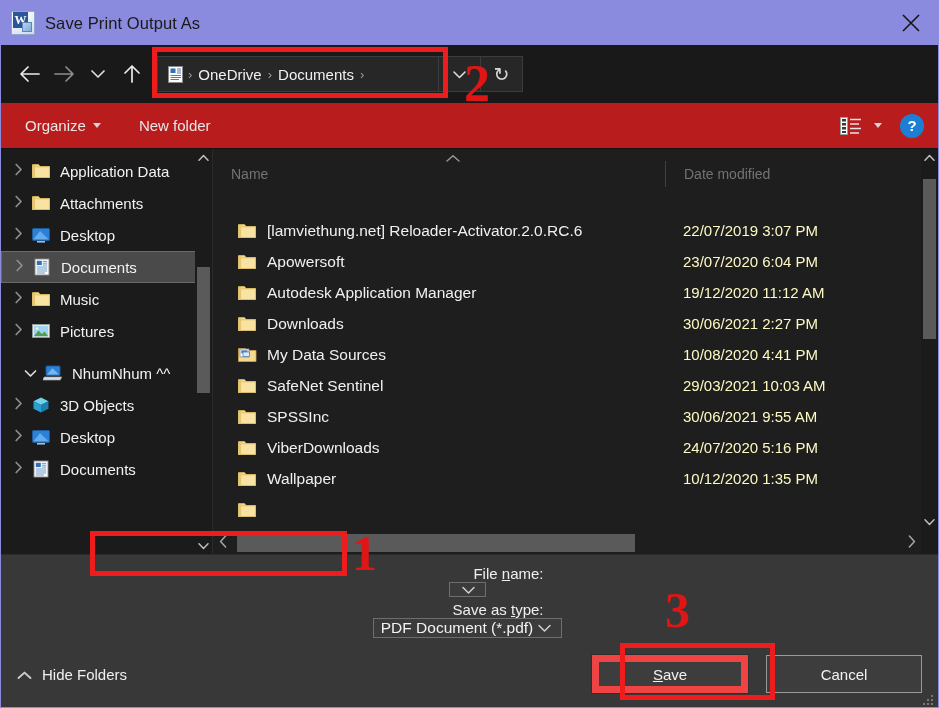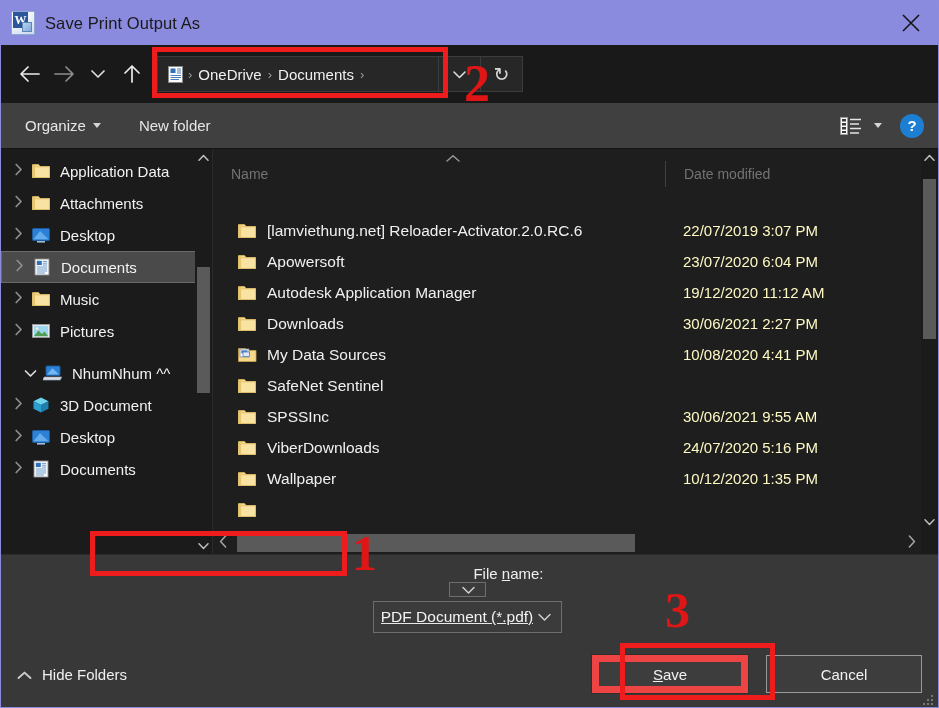--- a/index.html
+++ b/index.html
@@ -137,21 +137,21 @@
     background: transparent; border: none; outline: none;
     color: #cfcfcf; font-size: 15px;
     font-family: "Liberation Sans", sans-serif;
     margin-left: 10px; width: 100%;
   }
   #search-input::placeholder { color: #b5b5b5; }
 
   
   #cmdbar {
     height: 46px;
-    background: #404040;
+    background: #b91c1c;
     display: flex; align-items: center;
     padding: 0 14px;
     flex: 0 0 auto;
     border-bottom: 1px solid #141414;
   }
   .cmd-item {
     font-size: 15px; color: #e6e6e6;
     padding: 4px 10px; cursor: pointer;
     display: flex; align-items: center; gap: 7px;
     white-space: nowrap;
@@ -306,21 +306,20 @@
   }
   .form-label u { text-decoration: underline; }
   .combo {
     flex: 1 1 auto; margin-right: 4px;
     height: 30px;
     background: #3b3b3b;
     border: 1px solid #6e6e6e;
     display: flex; align-items: center;
     padding: 0 6px 0 7px;
     min-width: 0;
-    text-decoration: underline;
   }
   .combo .val {
     font-size: 15.5px; color: #f2f2f2;
     flex: 1 1 auto; white-space: nowrap; overflow: hidden;
   }
   .combo .cb-caret {
     width: 22px; display: flex; align-items: center; justify-content: center;
     color: #d5d5d5; font-size: 11px; cursor: pointer; flex: 0 0 auto;
   }
   #btnrow {
@@ -546,21 +545,21 @@
           </div>
           <div class="tree-row">
             <span class="tree-chevron"><svg width="9" height="13" viewBox="0 0 9 13">
                 <path d="M2.2 1.5 L7 6.5 L2.2 11.5" stroke="#8f8f8f" stroke-width="1.7" fill="none" stroke-linecap="round" stroke-linejoin="round"></path>
               </svg></span>
             <span class="tree-ico"><svg width="20" height="18" viewBox="0 0 20 18">
                 <path d="M10 1.5 L17.5 5.3 L10 9.1 L2.5 5.3 Z" fill="#6fd3ef"></path>
                 <path d="M2.5 5.3 L10 9.1 L10 16.5 L2.5 12.7 Z" fill="#2a9fd0"></path>
                 <path d="M17.5 5.3 L10 9.1 L10 16.5 L17.5 12.7 Z" fill="#1e7fae"></path>
               </svg></span>
-            <span class="tree-label">3D Document</span>
+            <span class="tree-label">3D Objects</span>
           </div>
           <div class="tree-row">
             <span class="tree-chevron"><svg width="9" height="13" viewBox="0 0 9 13">
                 <path d="M2.2 1.5 L7 6.5 L2.2 11.5" stroke="#8f8f8f" stroke-width="1.7" fill="none" stroke-linecap="round" stroke-linejoin="round"></path>
               </svg></span>
             <span class="tree-ico"><svg width="20" height="18" viewBox="0 0 20 18">
                 <rect x="1.5" y="2.5" width="17" height="12" rx="1" fill="#2b80d8" stroke="#1d5e9e" stroke-width=".9"></rect>
                 <path d="M2.5 13.2 L9 5 L17.5 13.2 Z" fill="#6fb4ef" opacity=".85"></path>
                 <rect x="6" y="15" width="8" height="1.6" fill="#9fbdd6"></rect>
               </svg></span>
@@ -664,20 +663,21 @@
           </div>
           <div class="file-row">
             <div class="file-name">
               <span class="file-ico"><svg width="20" height="18" viewBox="0 0 20 18">
                   <path d="M1.5 2.5 h6 l1.6 2 h9.4 v11 h-17 z" fill="#f6d98a" stroke="#d8b45d" stroke-width=".8"></path>
                   <path d="M1.5 4.8 h17 v10.7 h-17 z" fill="#f9e3a2" stroke="#dcbb66" stroke-width=".8"></path>
                   <path d="M1.5 3 h2.6 v12.5 h-2.6 z" fill="#e7c571"></path>
                 </svg></span>
               <span class="file-text">SafeNet Sentinel</span>
             </div>
+            <div class="file-date">29/03/2021 10:03 AM</div>
           </div>
           <div class="file-row">
             <div class="file-name">
               <span class="file-ico"><svg width="20" height="18" viewBox="0 0 20 18">
                   <path d="M1.5 2.5 h6 l1.6 2 h9.4 v11 h-17 z" fill="#f6d98a" stroke="#d8b45d" stroke-width=".8"></path>
                   <path d="M1.5 4.8 h17 v10.7 h-17 z" fill="#f9e3a2" stroke="#dcbb66" stroke-width=".8"></path>
                   <path d="M1.5 3 h2.6 v12.5 h-2.6 z" fill="#e7c571"></path>
                 </svg></span>
               <span class="file-text">SPSSInc</span>
             </div>
@@ -755,20 +755,21 @@
         <span class="val"></span>
         <span class="cb-caret">
           <svg width="15" height="10" viewBox="0 0 15 10">
               <path d="M2 2.5 L7.5 8 L13 2.5" stroke="#d0d0d0" stroke-width="1.5" fill="none" stroke-linecap="round" stroke-linejoin="round"></path>
             </svg>
         </span>
       </div>
     </div>
 
     <div class="form-row" style="margin-top:4px;">
+      <div class="form-label">Save as <u>t</u>ype:</div>
       <div class="combo">
         <span class="val">PDF Document (*.pdf)</span>
         <span class="cb-caret">
           <svg width="15" height="10" viewBox="0 0 15 10">
               <path d="M2 2.5 L7.5 8 L13 2.5" stroke="#d0d0d0" stroke-width="1.5" fill="none" stroke-linecap="round" stroke-linejoin="round"></path>
             </svg>
         </span>
       </div>
     </div>
 

